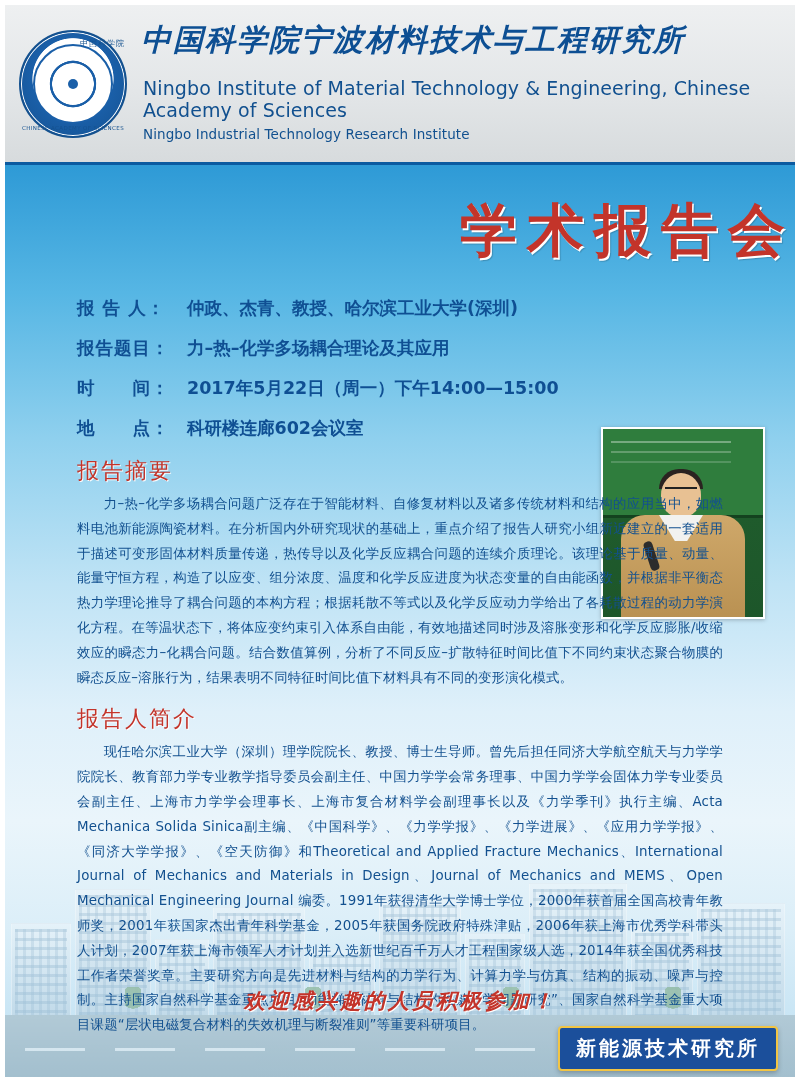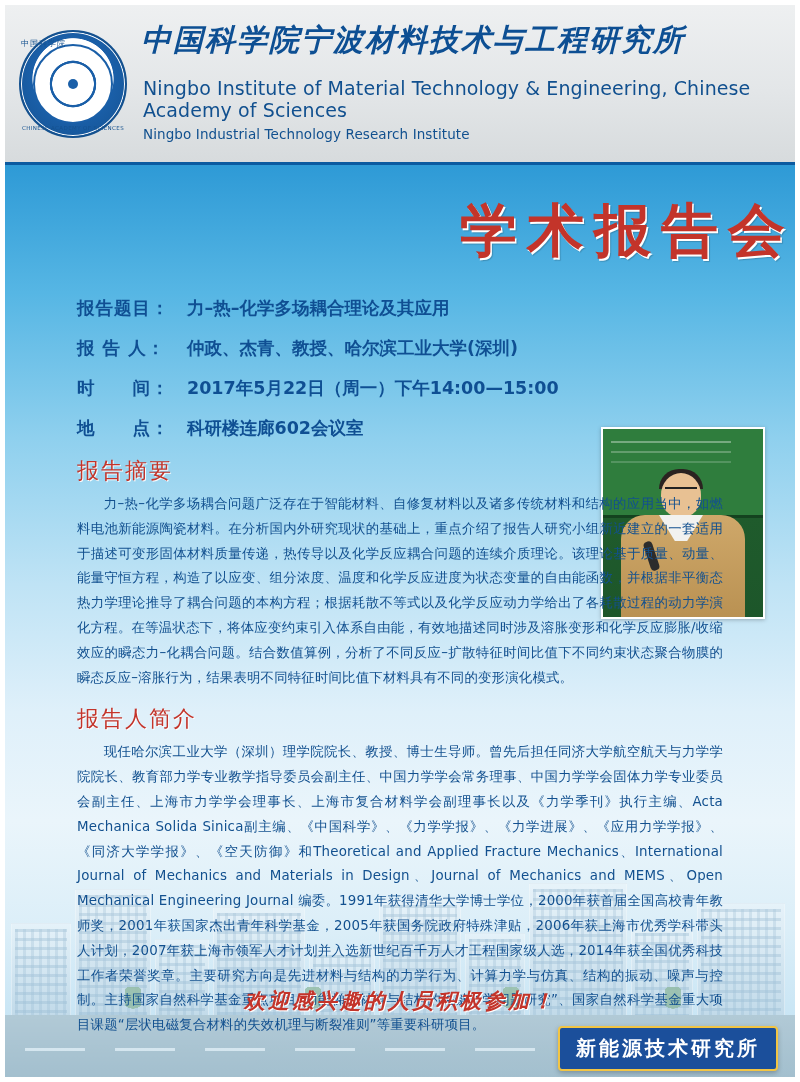--- a/index.html
+++ b/index.html
@@ -51,21 +51,21 @@
     box-sizing:border-box;
   }
   .logo .r1{transform:rotate(0deg);}
   .logo .r2{transform:rotate(60deg);}
   .logo .r3{transform:rotate(120deg);}
   .logo .nucleus{
     position:absolute;left:50%;top:50%;width:10px;height:10px;margin:-5px 0 0 -5px;
     background:#1a5fa8;border-radius:50%;
   }
   .logo .cn-top{
-    position:absolute;left:0;right:0;top:6px;text-align:left;
+    position:absolute;left:0;right:0;top:6px;text-align:right;
     font-size:8px;color:#14518f;letter-spacing:1px;
   }
   .logo .en-bot{
     position:absolute;left:0;right:0;bottom:5px;text-align:center;
     font-size:5.5px;color:#14518f;letter-spacing:.4px;
   }
   .head-text{margin-left:14px;}
   .head-cn1{
     font-family:"DejaVu Serif","Liberation Serif",serif;
     font-weight:bold;font-style:italic;
@@ -290,26 +290,26 @@
       <div class="hair"></div>
       <div class="person-head"></div>
       <div class="glasses"></div>
       <div class="body-shirt"></div>
       <div class="collar"></div>
       <div class="mic"></div>
     </div>
 
     <div class="meta">
       <div class="meta-row">
+        <div class="meta-label">报 告 人：</div>
+        <div class="meta-val">仲政、杰青、教授、哈尔滨工业大学(深圳)</div>
+      </div>
+      <div class="meta-row">
         <div class="meta-label">报告题目：</div>
         <div class="meta-val">力–热–化学多场耦合理论及其应用</div>
-      </div>
-      <div class="meta-row">
-        <div class="meta-label">报 告 人：</div>
-        <div class="meta-val">仲政、杰青、教授、哈尔滨工业大学(深圳)</div>
       </div>
       <div class="meta-row">
         <div class="meta-label">时　　间：</div>
         <div class="meta-val">2017年5月22日（周一）下午14:00—15:00</div>
       </div>
       <div class="meta-row">
         <div class="meta-label">地　　点：</div>
         <div class="meta-val">科研楼连廊602会议室</div>
       </div>
     </div>

